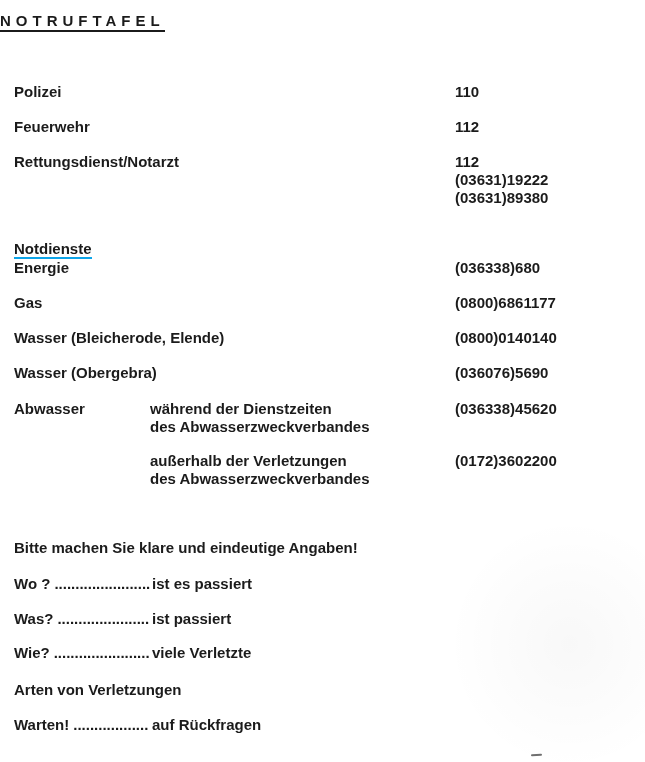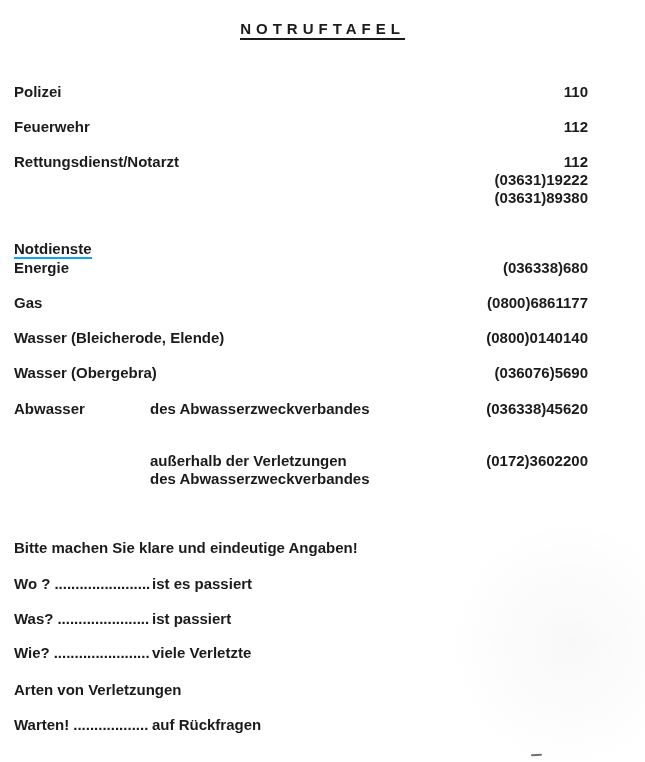--- a/index.html
+++ b/index.html
@@ -13,24 +13,24 @@
     height: 762px;
     background: #ffffff;
     font-family: "Liberation Sans", "DejaVu Sans", sans-serif;
     font-weight: 700;
     font-size: 15px;
     color: #1b1b1b;
     overflow: hidden;
   }
   .title-wrap {
     position: absolute;
-    top: 20px;
+    top: 12px;
     left: 0;
     width: 100%;
-    text-align: center;
+    text-align: left;
   }
   .title {
     display: inline-block;
     letter-spacing: 5px;
     border-bottom: 2px solid #1b1b1b;
     padding-bottom: 1px;
   }
   .line {
     position: absolute;
     left: 0;
@@ -48,24 +48,24 @@
     padding-bottom: 0;
   }
   .mid {
     position: absolute;
     left: 150px;
     white-space: nowrap;
     line-height: 18px;
   }
   .phone {
     position: absolute;
-    left: 472px;
+    left: 455px;
     width: 116px;
     display: flex;
-    justify-content: flex-end;
+    justify-content: flex-start;
     white-space: nowrap;
   }
   .iline {
     position: absolute;
     left: 14px;
     display: flex;
     white-space: nowrap;
   }
   .qd {
     width: 138px;
@@ -173,20 +173,21 @@
     <span class="label">Wasser (Obergebra)</span>
     <span class="phone">
       <span>(036076)</span>
       <span>5690</span>
     </span>
   </div>
 
   <div class="line" style="top:400px; height:36px">
     <span class="label">Abwasser</span>
     <span class="mid">
+      <span style="display:block">während der Dienstzeiten</span>
       <span style="display:block">des Abwasserzweckverbandes</span>
     </span>
     <span class="phone">
       <span>(036338)</span>
       <span>45620</span>
     </span>
   </div>
 
   <div class="line" style="top:452px; height:36px">
     <span class="mid">

